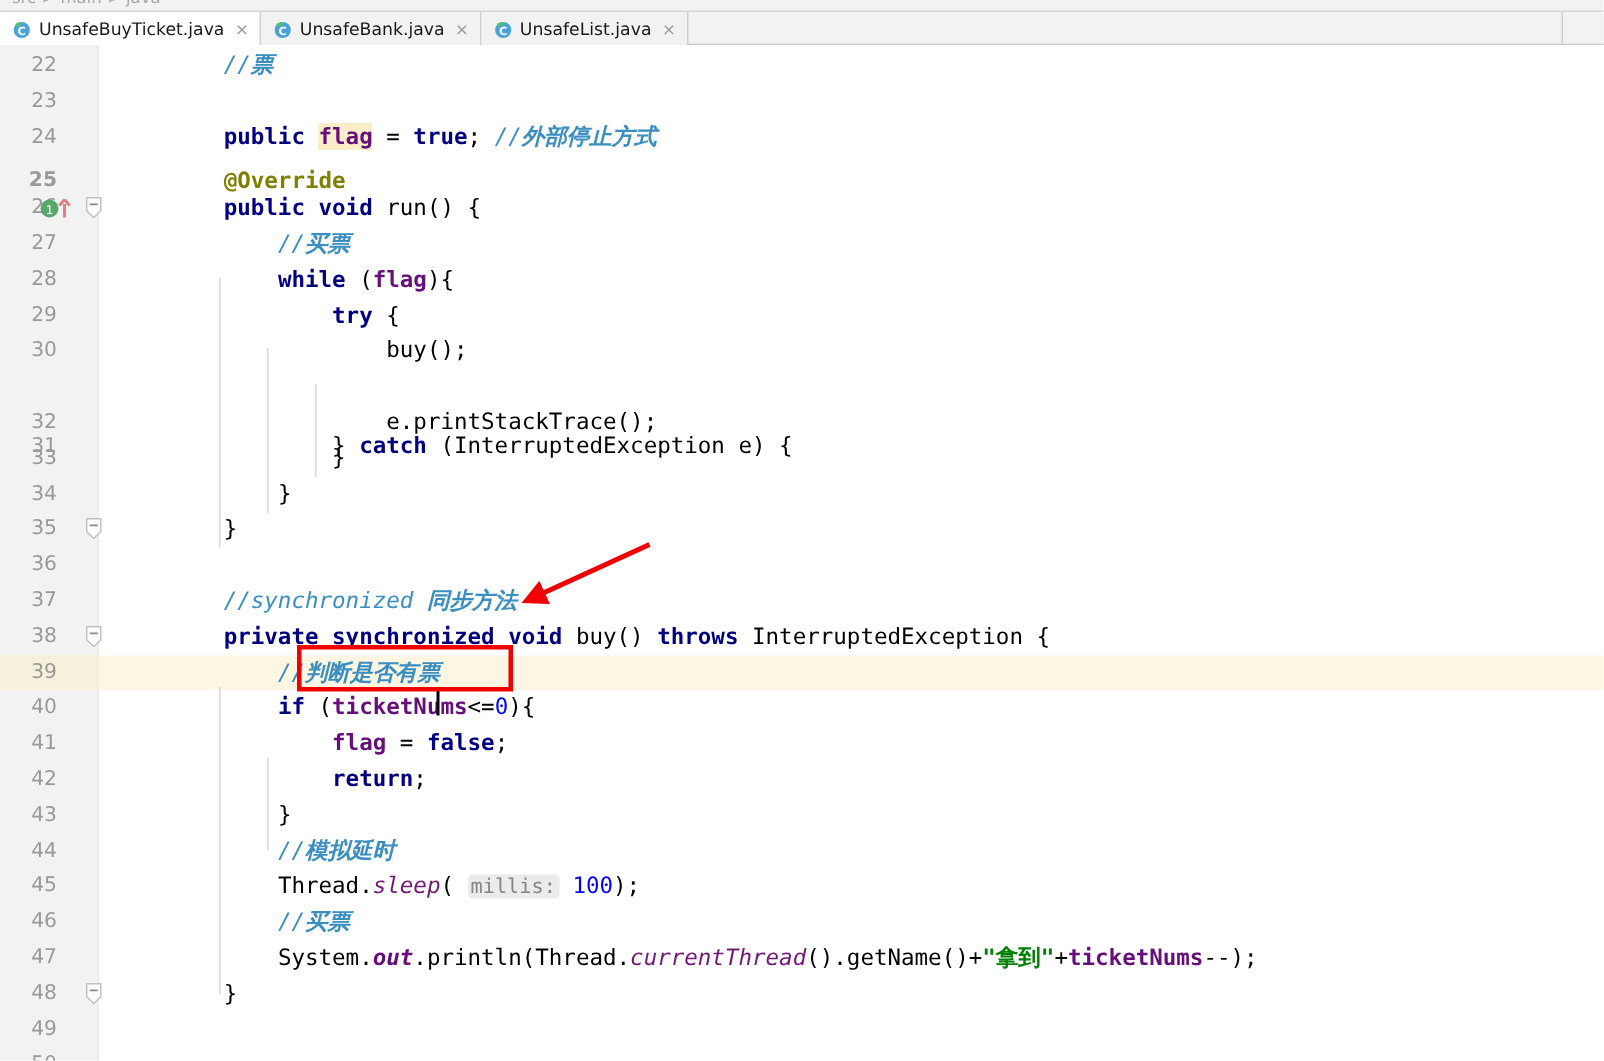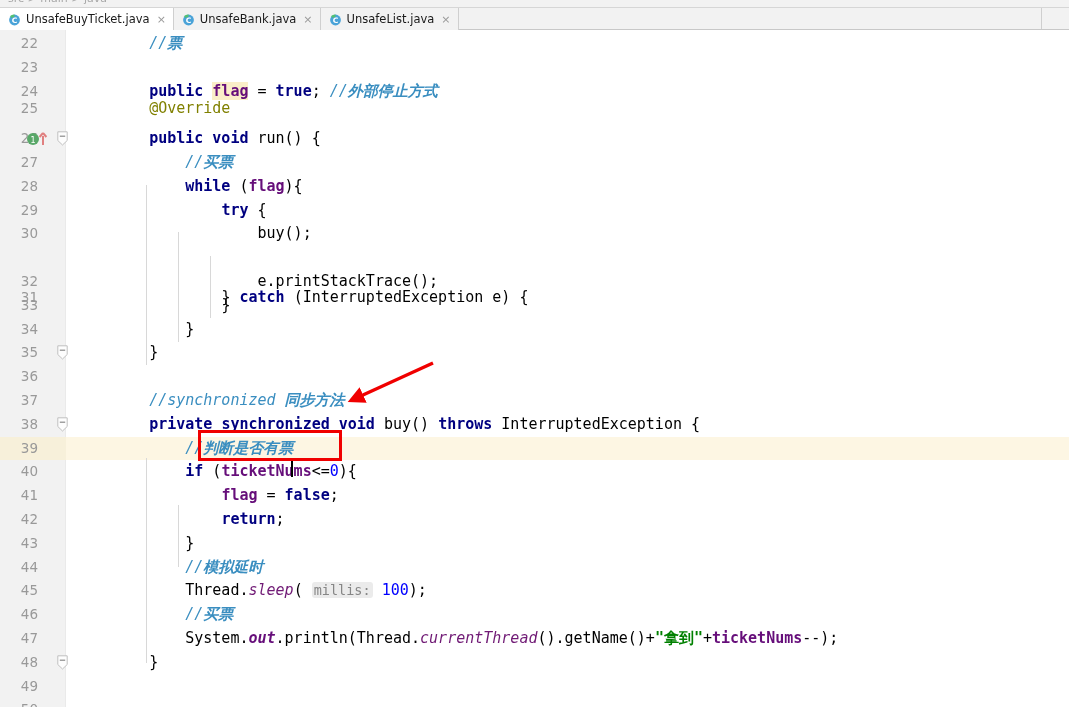--- a/index.html
+++ b/index.html
@@ -213,21 +213,21 @@
       </div>
       <div class="row" style="top: 25.8px; padding-left: 14px;">
         <div class="ln-bg"></div>
         <div class="lineno">23</div>
       </div>
       <div class="row" style="top: 49.6px;">
         <div class="ln-bg"></div>
         <div class="lineno">24</div>
         <div class="code">    <span class="kw">public</span> <span class="fld hl">flag</span> <span class="plain">=</span> <span class="kw">true</span><span class="plain">;</span> <span class="cmt">//</span><span class="cmtc">外部停止方式</span></div>
       </div>
-      <div class="row" style="top: 67px;">
+      <div class="row" style="top: 79px; font-weight: bold;">
         <div class="ln-bg"></div>
         <div class="lineno">25</div>
         <div class="code">    <span class="anno">@Override</span></div>
       </div>
       <div class="row" style="top: 97.2px;">
         <div class="ln-bg"></div>
         <div class="lineno">26</div>
         <div class="code">    <span class="kw">public</span> <span class="kw">void</span> <span class="plain">run</span><span class="plain">()</span> <span class="plain">{</span></div>
       </div>
       <div class="row" style="top: 121px;">

